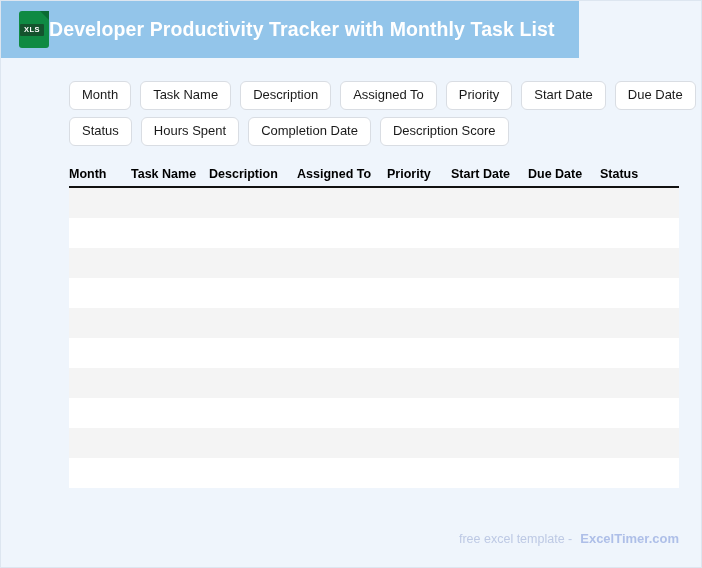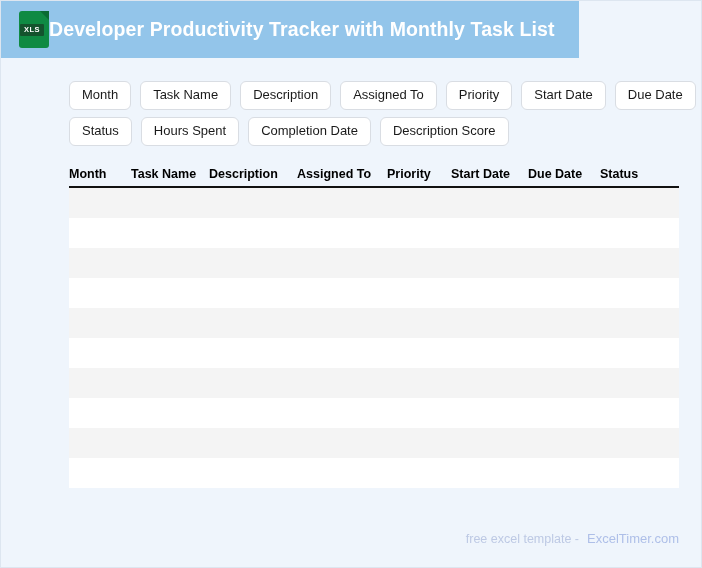--- a/index.html
+++ b/index.html
@@ -158,21 +158,21 @@
     align-items: baseline;
     gap: 8px;
     margin-top: 12px;
   }
   #footer-text {
     font-size: 12.5px;
     color: #bdc9e4;
   }
   #footer-brand {
     font-size: 13px;
-    font-weight: normal;
+    font-weight: bold;
     color: #aebfe8;
   }
 </style>
 </head>
 <body>
 
 <div id="page">
 
   <div id="header-bar">
     <div id="file-icon">

